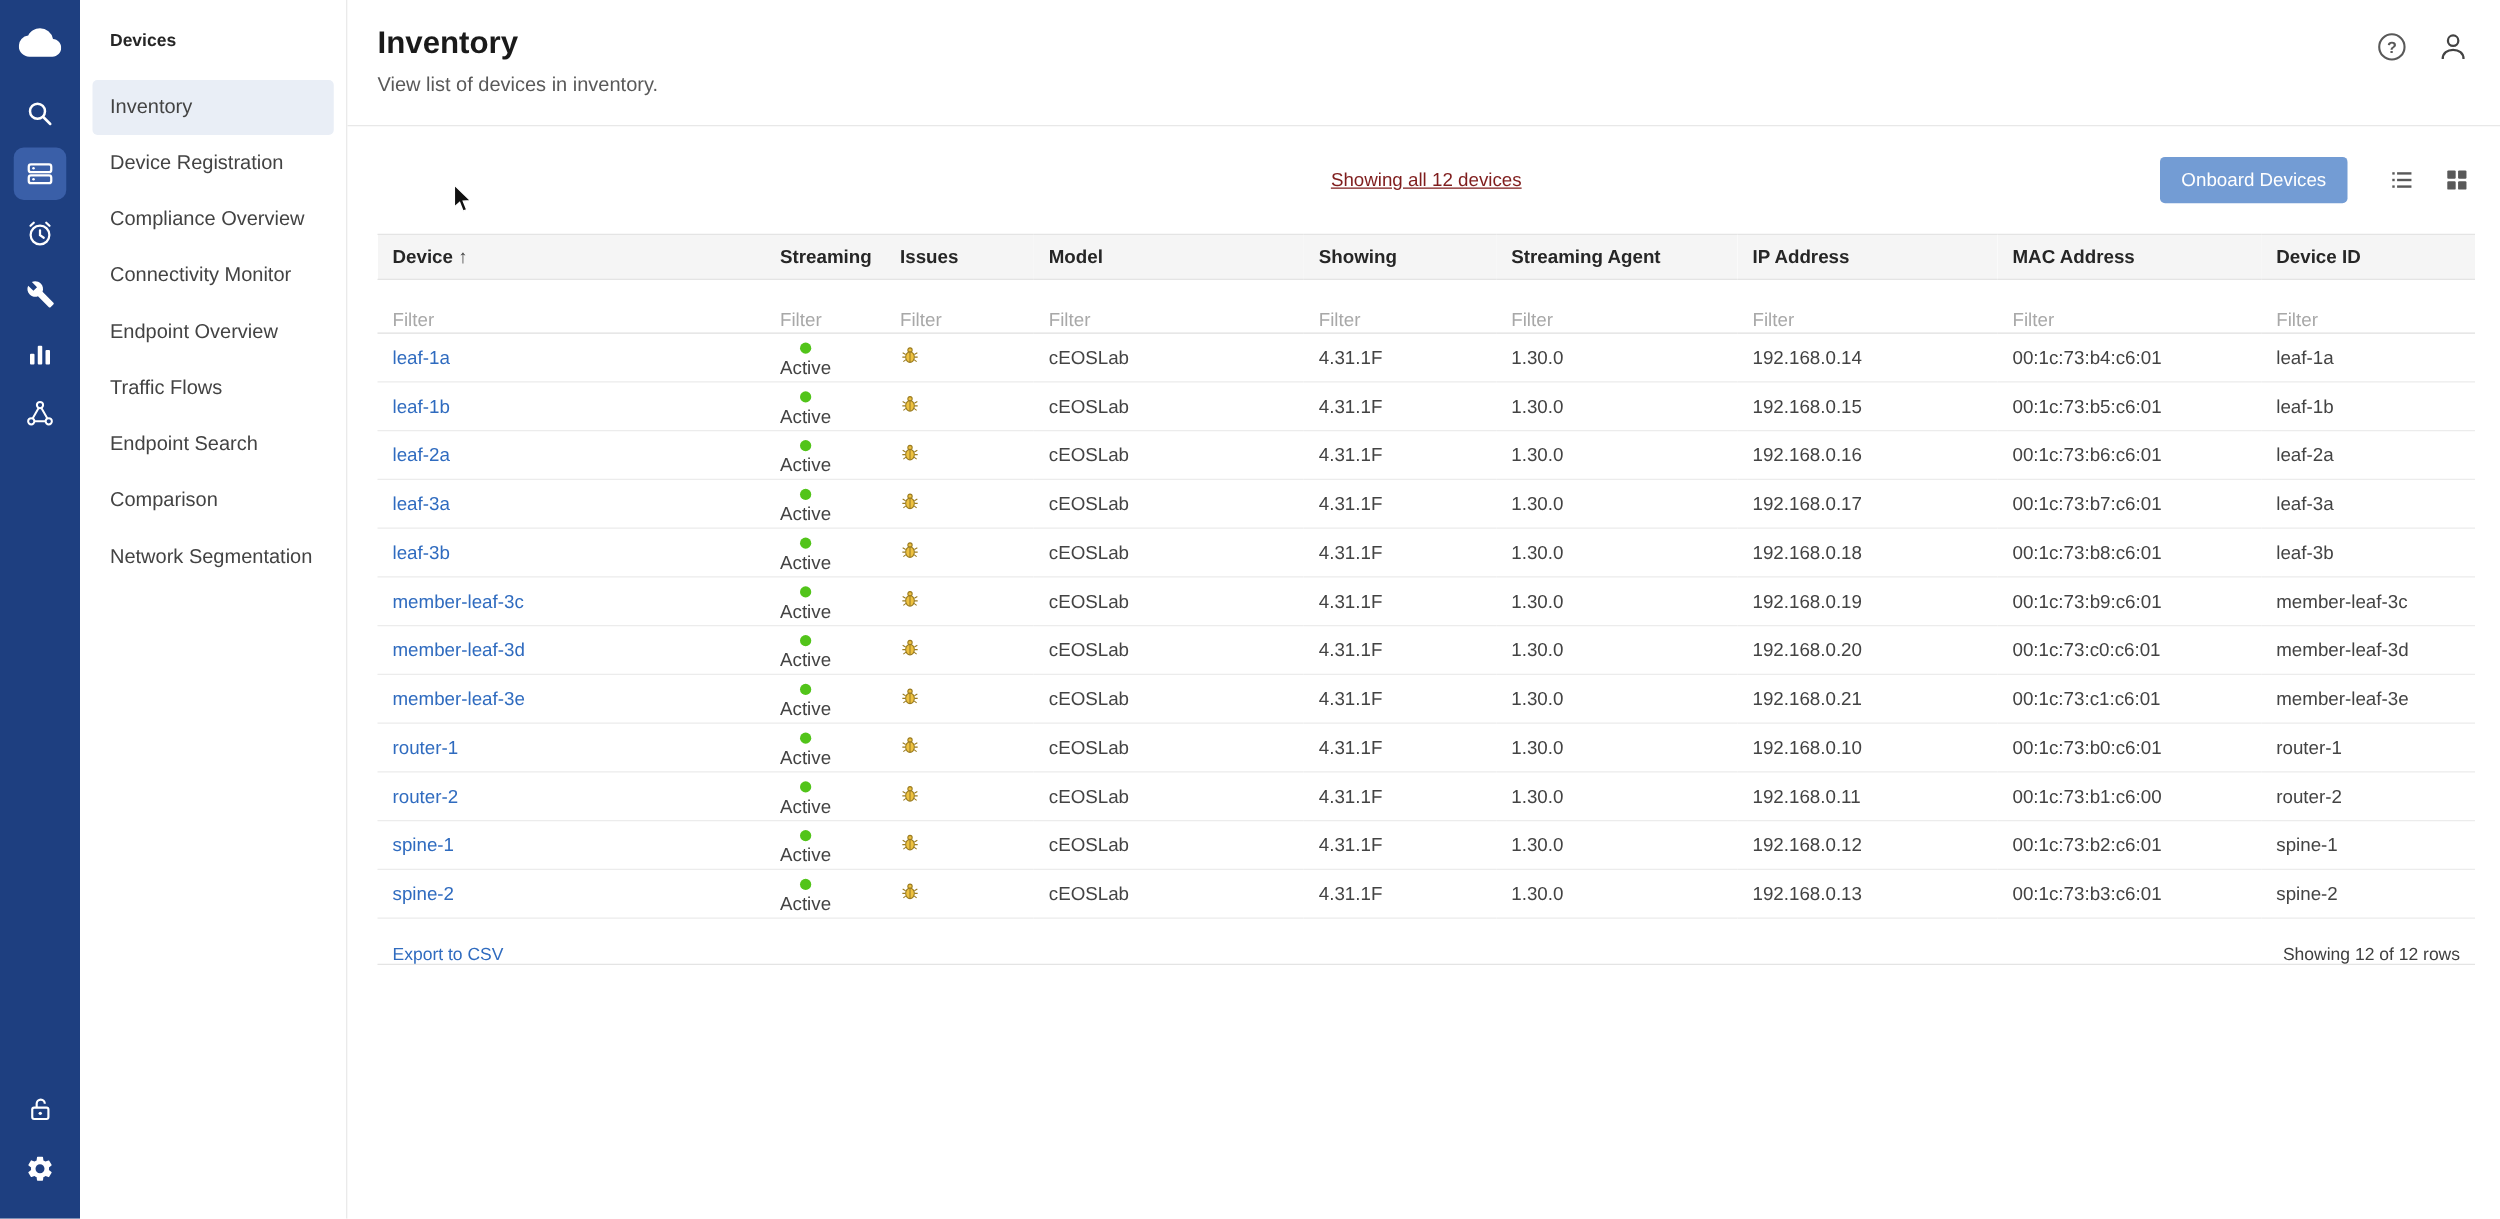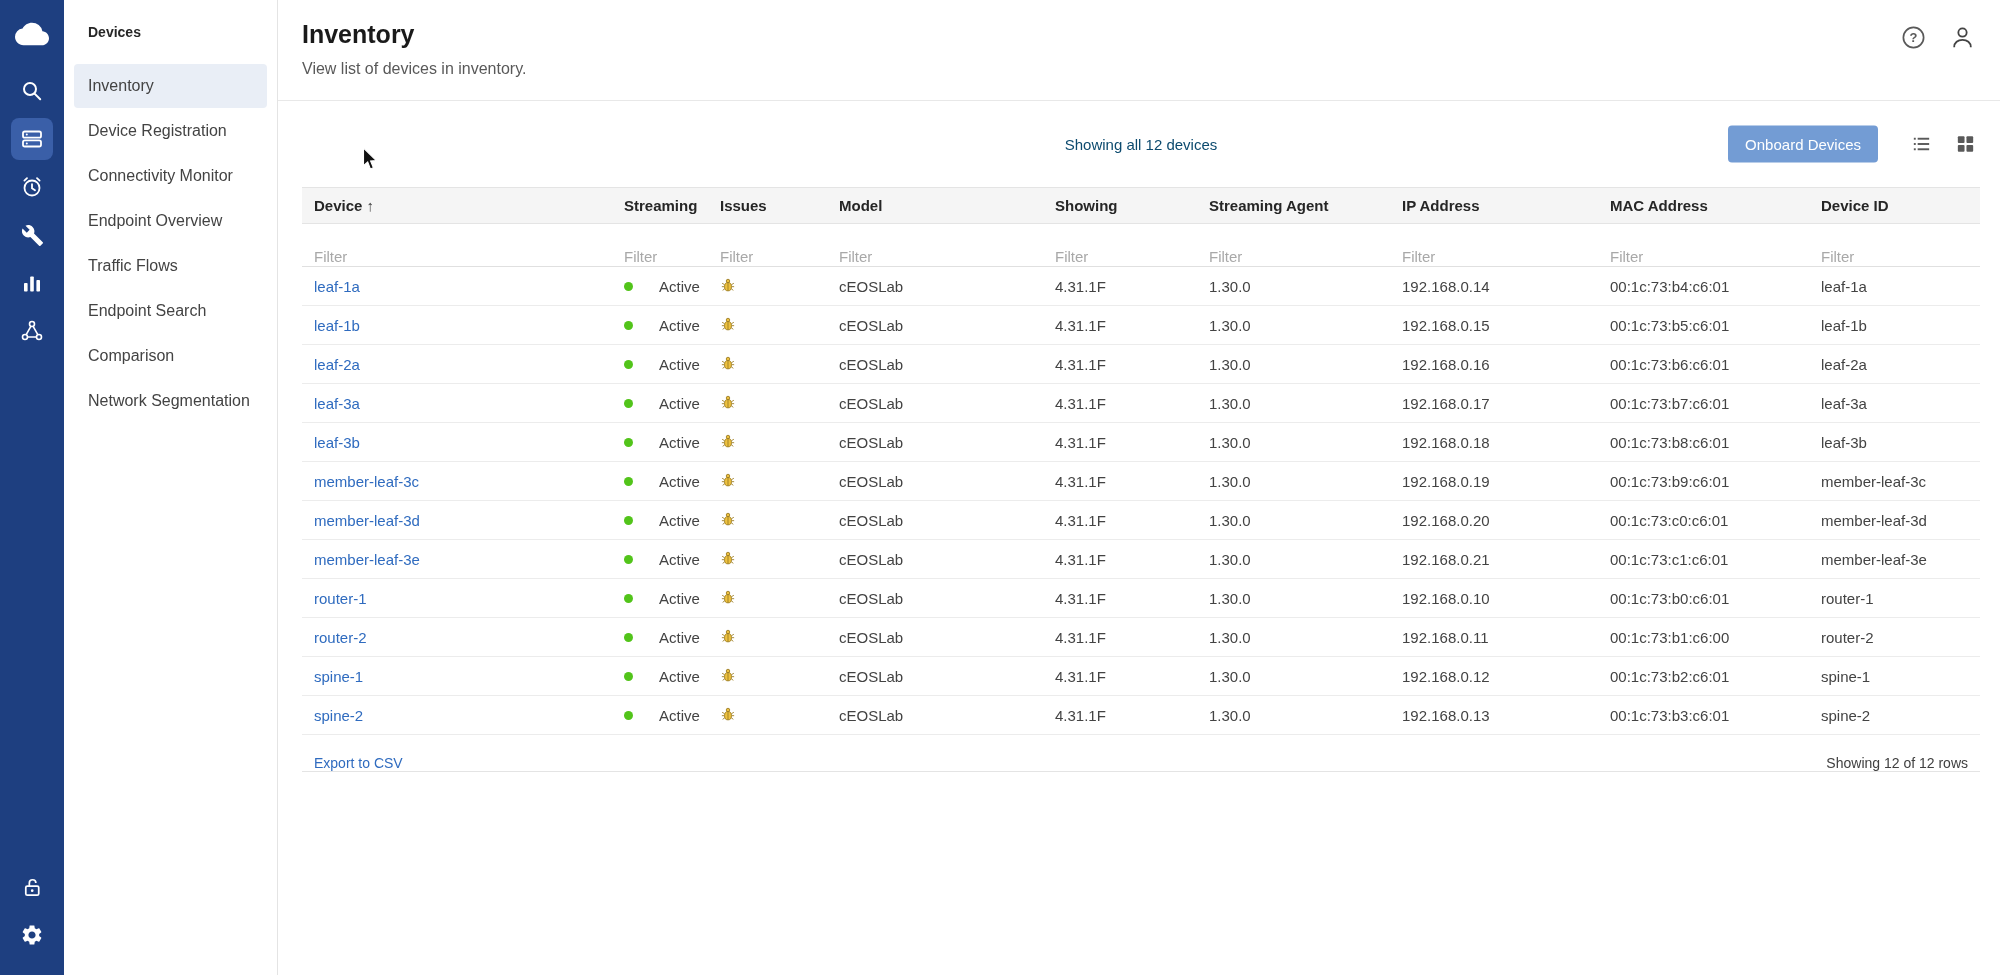--- a/index.html
+++ b/index.html
@@ -40,21 +40,21 @@
     display: flex; justify-content: space-between; align-items: flex-start;
     height: 101px; padding: 20px 24px 0; border-bottom: 1px solid #e8e8e8;
   }
   .page-title { font-size: 25px; font-weight: 700; color: #1a1a1a; margin: 0 0 11px; }
   .page-subtitle { font-size: 16px; color: #595959; margin: 0; }
   .header-actions { display: flex; gap: 22px; align-items: center; padding-top: 4px; }
   .hicon { width: 27px; height: 27px; cursor: pointer; display: flex; align-items: center; justify-content: center; }
 
   .content { padding: 0 20px 0 24px; }
   .toolbar { position: relative; height: 86px; display: flex; align-items: center; justify-content: center; }
-  .toolbar-summary { font-size: 15px; color: #0c4a6e; }
+  .toolbar-summary { font-size: 15px; color: #7f1d1d; text-decoration: underline; }
   .toolbar-right { position: absolute; right: 0; top: 50%; transform: translateY(-50%); display: flex; align-items: center; gap: 14px; }
   .onboard-btn {
     background: var(--button-bg, #739cd4); color: #fff; border: none; border-radius: 4px;
     height: 37px; padding: 0 17px; font-size: 15px; font-family: inherit; cursor: pointer; margin-right: 14px;
   }
   .view-btn { width: 30px; height: 30px; display: flex; align-items: center; justify-content: center; cursor: pointer; }
 
   
   table.devices { width: 100%; border-collapse: collapse; table-layout: fixed; }
   table.devices th {
@@ -67,21 +67,21 @@
   tr.filter-row input {
     width: 100%; border: none; outline: none; background: transparent;
     font-size: 15px; font-family: inherit; color: #ec4899; padding: 0; margin-top: 24px;
   }
   tr.filter-row input::placeholder { color: #a8a8a8; opacity: 1; }
   tbody td {
     height: 39px; padding: 0 12px; font-size: 15px; color: #434343;
     border-bottom: 1px solid #ececec; white-space: nowrap; overflow: hidden;
   }
   a.dev-link { color: var(--link-color, #2f6bbf); text-decoration: none; cursor: pointer; }
-  .status { display: inline-flex; align-items: center; gap: 26px; }
+  .status { display: inline-flex; align-items: center; gap: 3px; flex-direction: column; }
   .dot { width: 9px; height: 9px; border-radius: 50%; background: var(--green, #52c41a); display: inline-block; }
   .bug { display: inline-flex; align-items: center; }
 
   .table-footer {
     display: flex; justify-content: space-between; align-items: flex-end;
     height: 37px; padding: 0 12px; border-bottom: 1px solid #e4e4e4;
   }
   .export-link { font-size: 14px; color: var(--link-color, #2f6bbf); text-decoration: none; cursor: pointer; }
   .row-count { font-size: 14px; color: #404040; }
 
@@ -152,20 +152,21 @@
           <path d="M19.14 12.94c.04-.3.06-.61.06-.94 0-.32-.02-.64-.07-.94l2.03-1.58c.18-.14.23-.41.12-.61l-1.92-3.32c-.12-.22-.37-.29-.59-.22l-2.39.96c-.5-.38-1.03-.7-1.62-.94l-.36-2.54c-.04-.24-.24-.41-.48-.41h-3.84c-.24 0-.43.17-.47.41l-.36 2.54c-.59.24-1.13.57-1.62.94l-2.39-.96c-.22-.08-.47 0-.59.22L2.74 8.87c-.12.21-.08.47.12.61l2.03 1.58c-.05.3-.09.63-.09.94s.02.64.07.94l-2.03 1.58c-.18.14-.23.41-.12.61l1.92 3.32c.12.22.37.29.59.22l2.39-.96c.5.38 1.03.7 1.62.94l.36 2.54c.05.24.24.41.48.41h3.84c.24 0 .44-.17.47-.41l.36-2.54c.59-.24 1.13-.56 1.62-.94l2.39.96c.22.08.47 0 .59-.22l1.92-3.32c.12-.22.07-.47-.12-.61l-2.01-1.58zM12 15.6c-1.98 0-3.6-1.62-3.6-3.6s1.62-3.6 3.6-3.6 3.6 1.62 3.6 3.6-1.62 3.6-3.6 3.6z" fill="#fff"></path>
         </svg>
     </div>
   </nav>
 
   <aside class="sidebar">
     <h2 class="sidebar-title">Devices</h2>
     <nav id="sidebar-menu">
         <div class="side-item selected">Inventory</div>
         <div class="side-item">Device Registration</div>
+        <div class="side-item">Compliance Overview</div>
         <div class="side-item">Connectivity Monitor</div>
         <div class="side-item">Endpoint Overview</div>
         <div class="side-item">Traffic Flows</div>
         <div class="side-item">Endpoint Search</div>
         <div class="side-item">Comparison</div>
         <div class="side-item">Network Segmentation</div>
       </nav>
   </aside>
 
   <main class="main">

